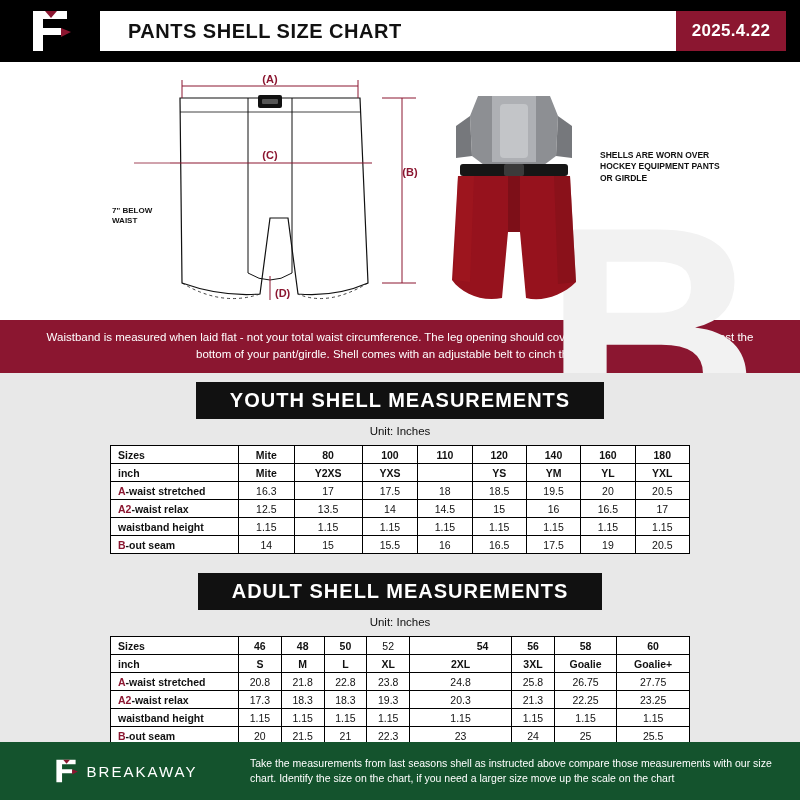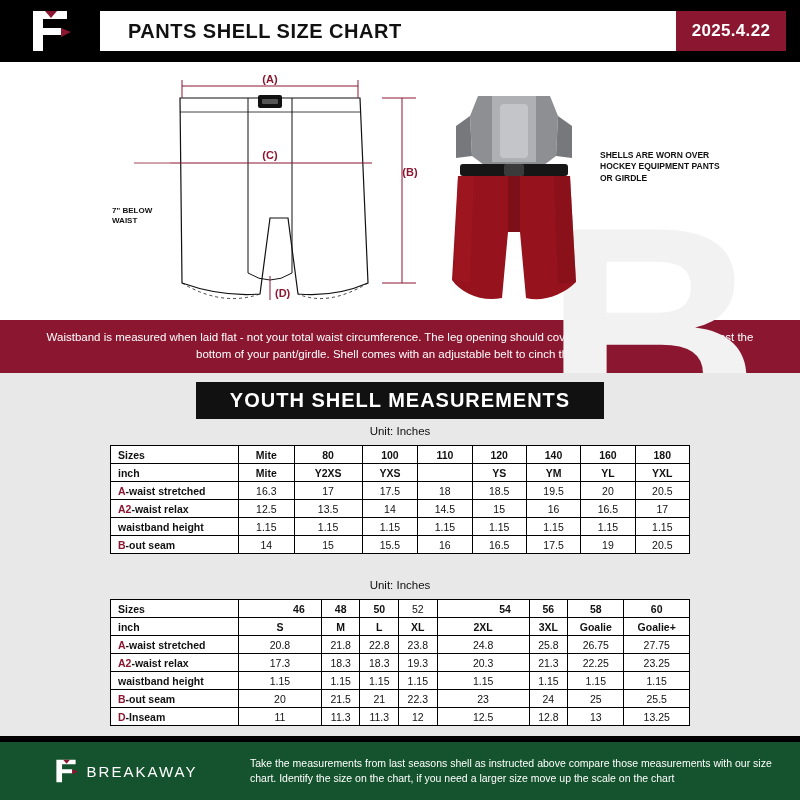--- a/index.html
+++ b/index.html
@@ -203,28 +203,29 @@
             <td>16.5</td>
             <td>17.5</td>
             <td>19</td>
             <td>20.5</td>
           </tr>
         </tbody>
     </table>
   </div>
 
   <div class="sect-wrap">
+    <div class="sect-title">ADULT SHELL MEASUREMENTS</div>
     <div class="unit">Unit: Inches</div>
   </div>
   <div class="tbl-wrap">
     <table>
       <tbody id="adult-body">
           <tr>
             <td class="lbl">Sizes</td>
-            <td style="font-weight: bold; padding-left: 40px;">46</td>
+            <td style="font-weight: bold;">46</td>
             <td style="font-weight: bold;">48</td>
             <td style="font-weight: bold;">50</td>
             <td style="font-weight: normal;">52</td>
             <td style="font-weight: bold; padding-left: 46px;">54</td>
             <td style="font-weight: bold;">56</td>
             <td style="font-weight: bold;">58</td>
             <td style="font-weight: bold;">60</td>
           </tr>
           <tr>
             <td class="lbl">inch</td>

